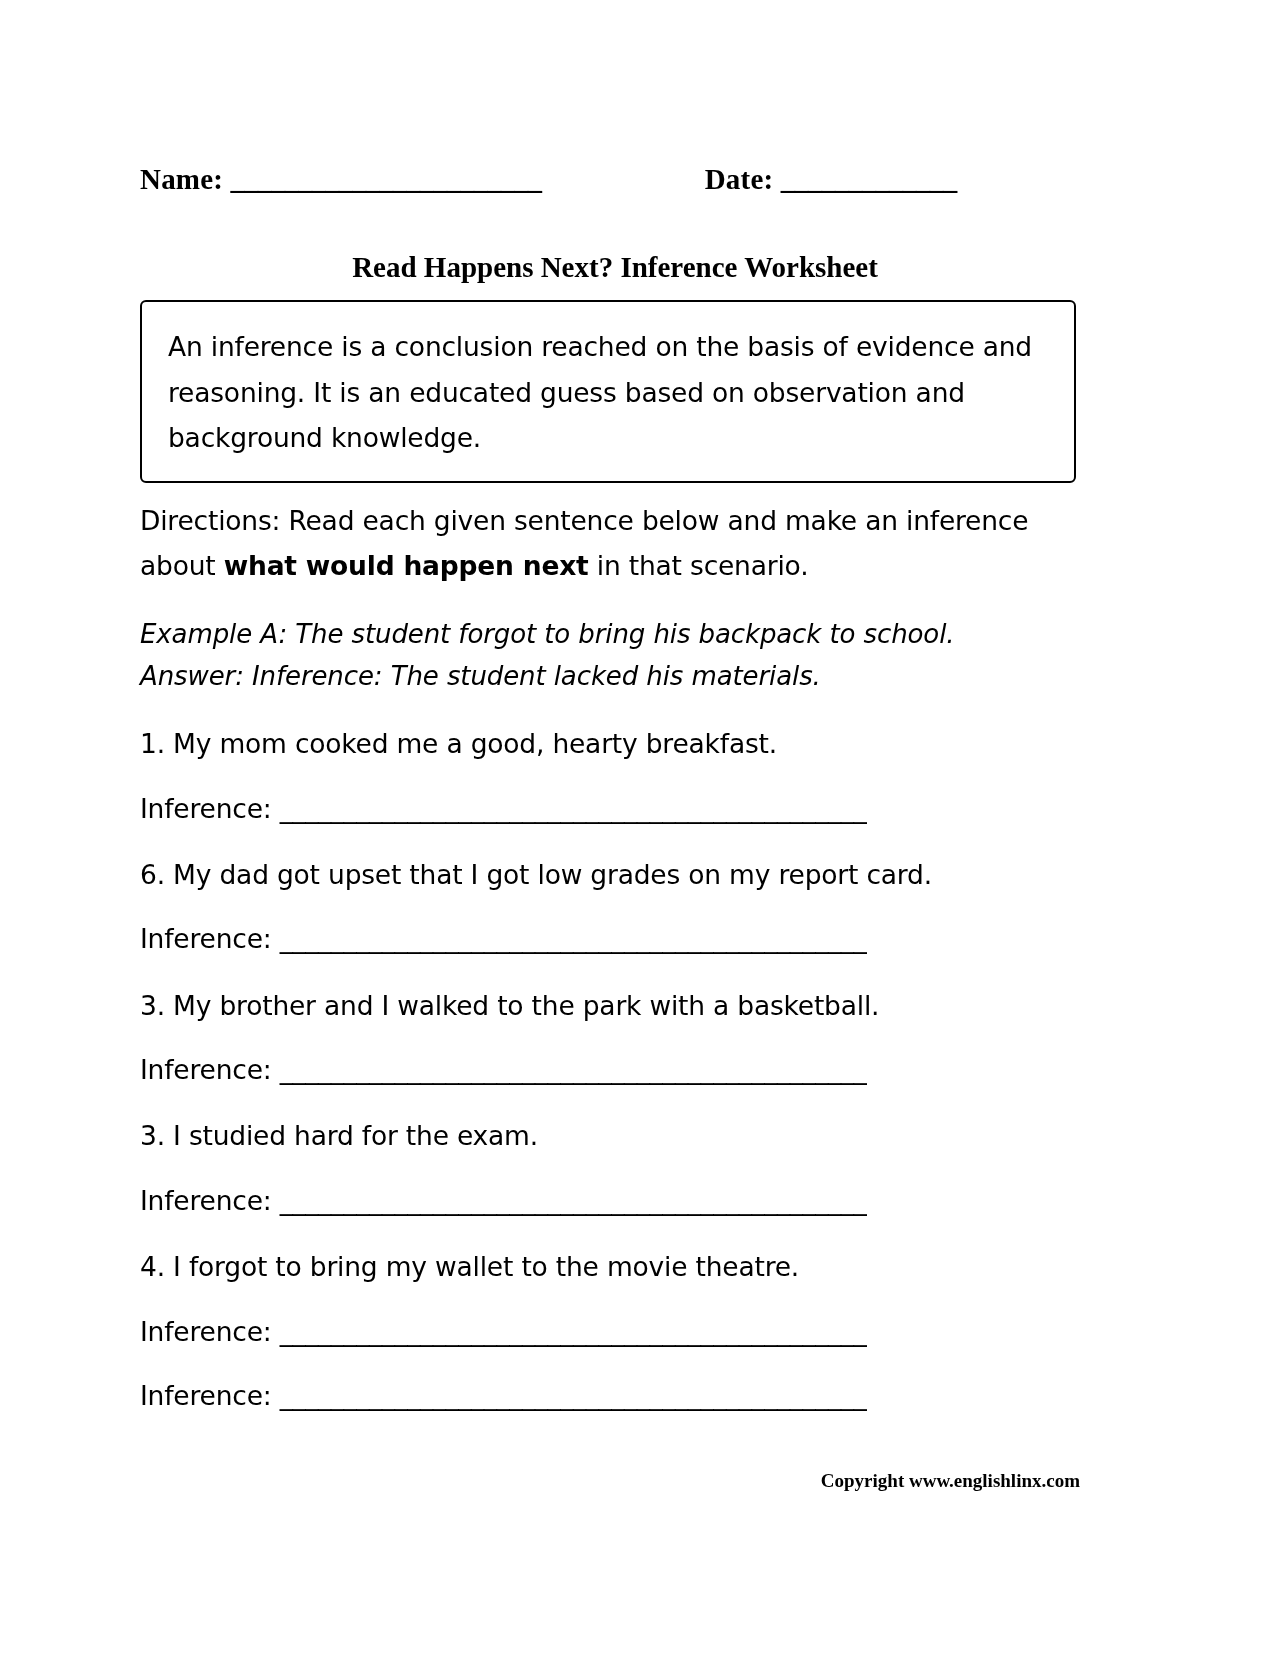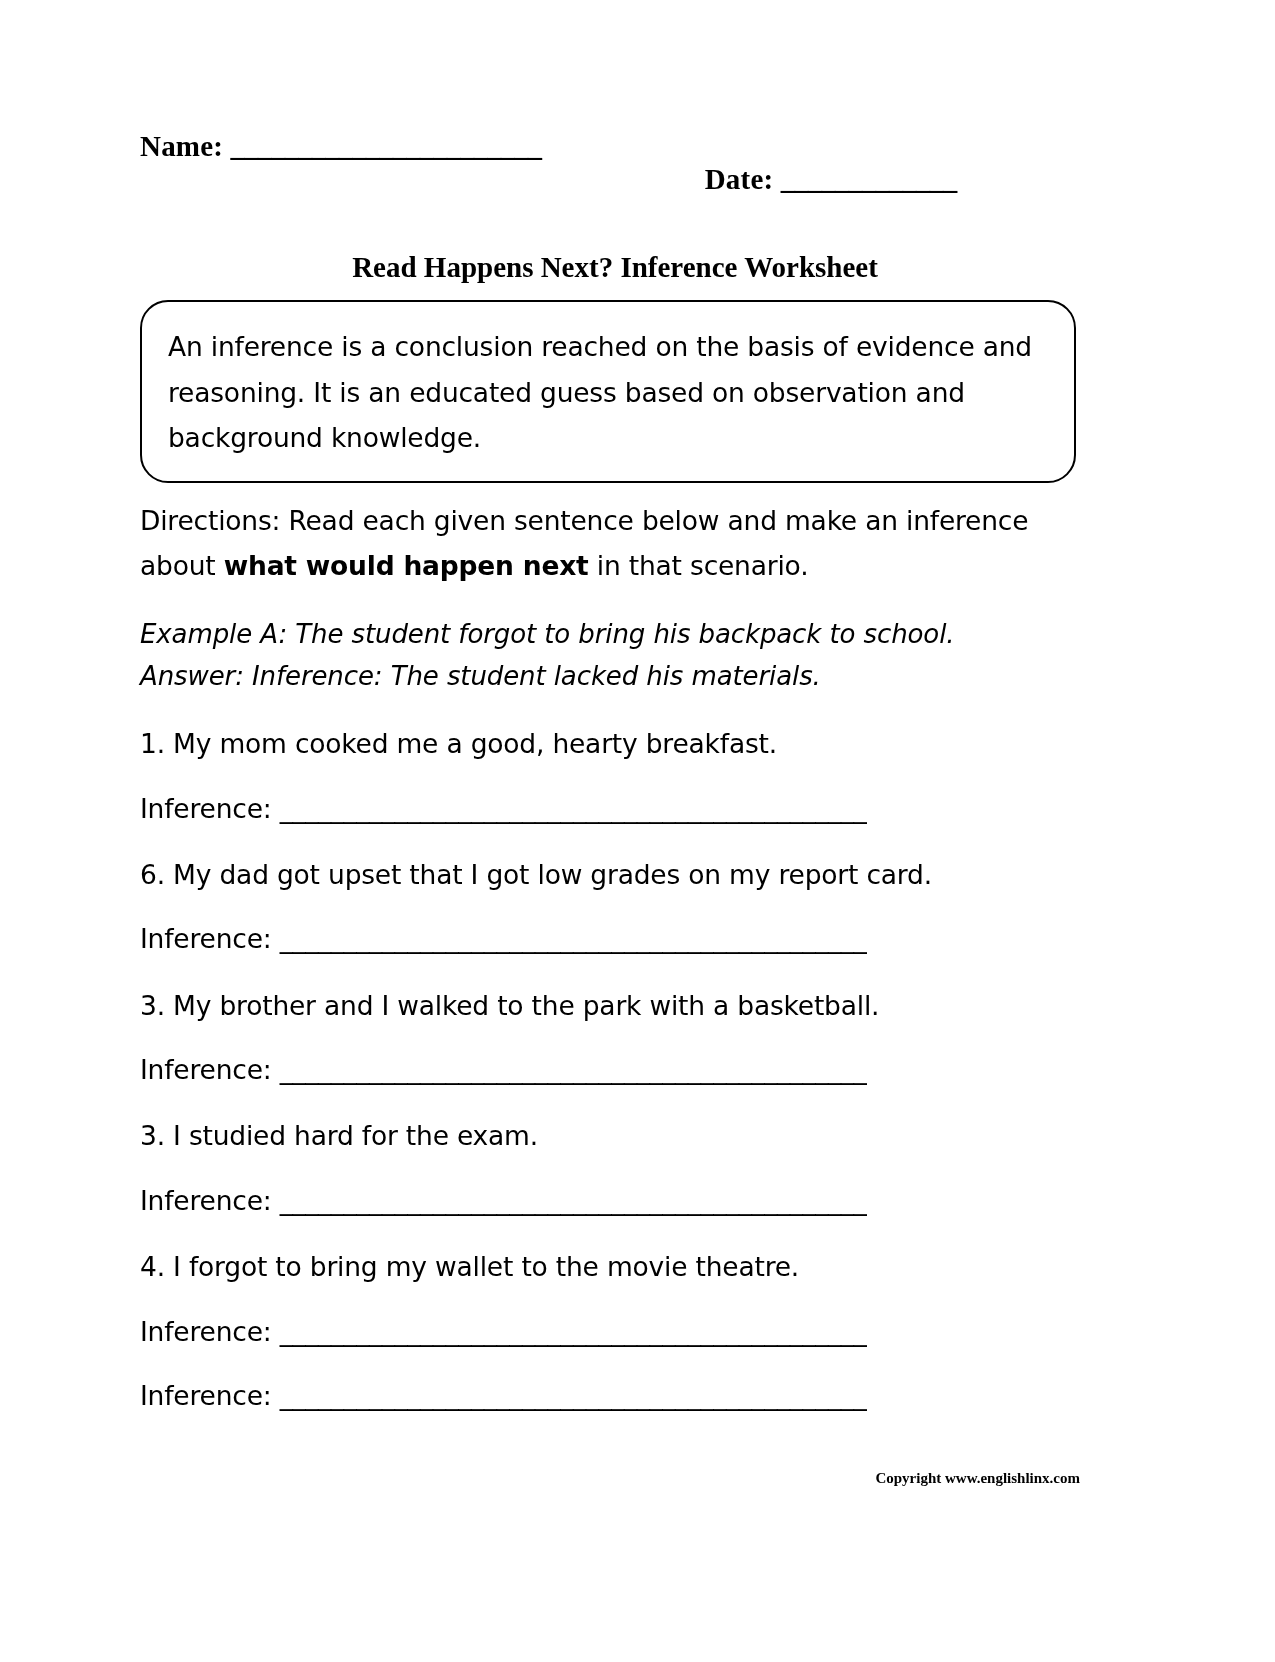--- a/index.html
+++ b/index.html
@@ -25,21 +25,21 @@
   .content {
     position: absolute;
     left: 140px;
     top: 130px;
     width: 940px;
   }
 
   
   .header-row {
     display: flex;
-    align-items: flex-start;
+    align-items: center;
     font-family: "Liberation Serif", serif;
     font-weight: bold;
     font-size: 29px;
     letter-spacing: 0.2px;
   }
   .name-label { white-space: pre; }
   .name-rule {
     letter-spacing: -1px;
   }
   .date-group {
@@ -54,21 +54,21 @@
     font-family: "Liberation Serif", serif;
     font-weight: bold;
     font-size: 29px;
     padding-left: 10px;
   }
 
   
   .definition-box {
     margin-top: 16px;
     border: 2.5px solid #000;
-    border-radius: 28px;
+    border-radius: 6px;
     padding: 22px 26px 20px 26px;
     width: 880px;
     box-sizing: content-box;
   }
   .definition-text {
     font-family: "DejaVu Sans", sans-serif;
     font-size: 26.5px;
     line-height: 1.72;
     letter-spacing: -0.2px;
   }
@@ -115,21 +115,21 @@
 
   
   .footer {
     position: absolute;
     left: 140px;
     top: 1470px;
     width: 940px;
     text-align: right;
     font-family: "Liberation Serif", serif;
     font-weight: bold;
-    font-size: 15px;
+    font-size: 19px;
     padding-right: 8px;
   }
 </style>
 </head>
 <body>
 
 <div class="page">
   <div class="content">
 
     <div class="header-row">

